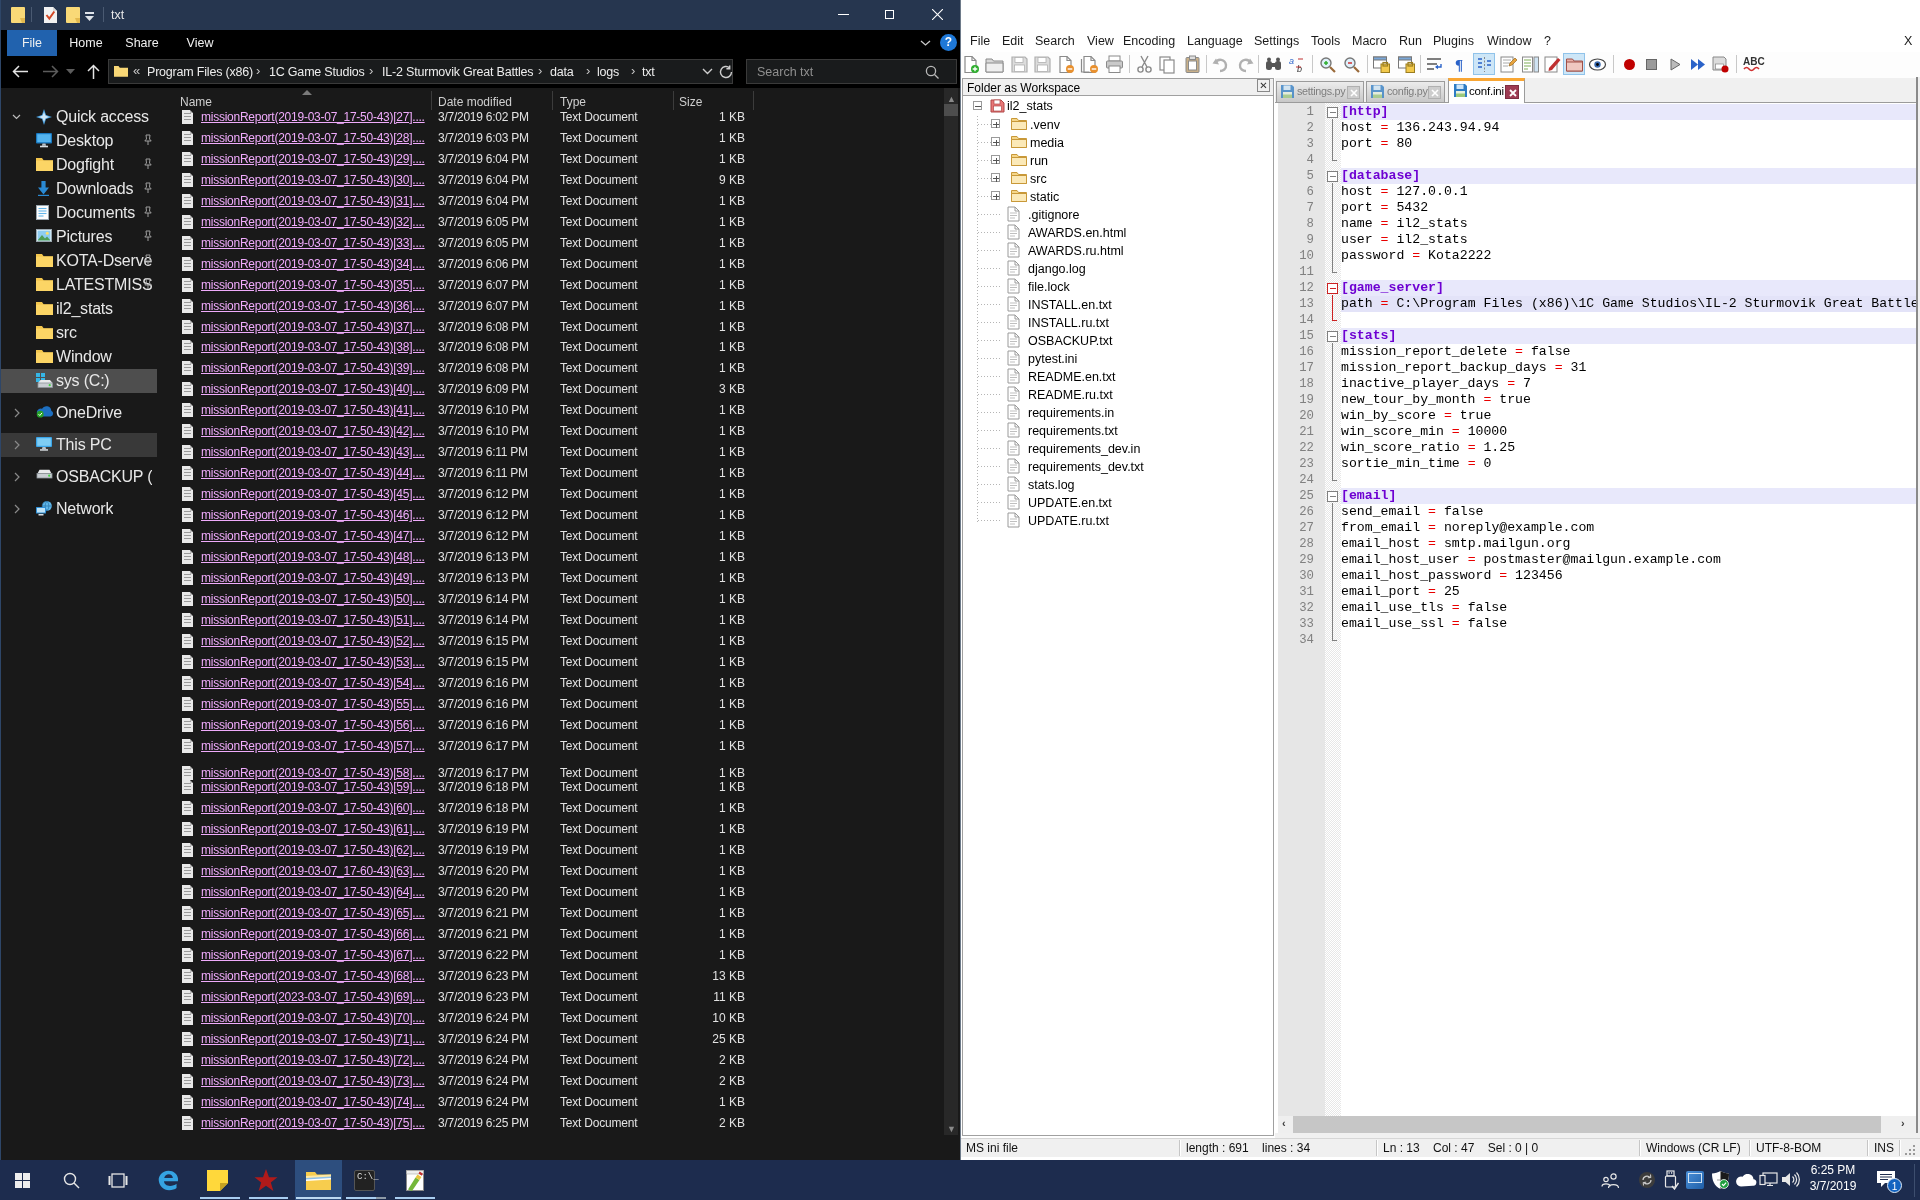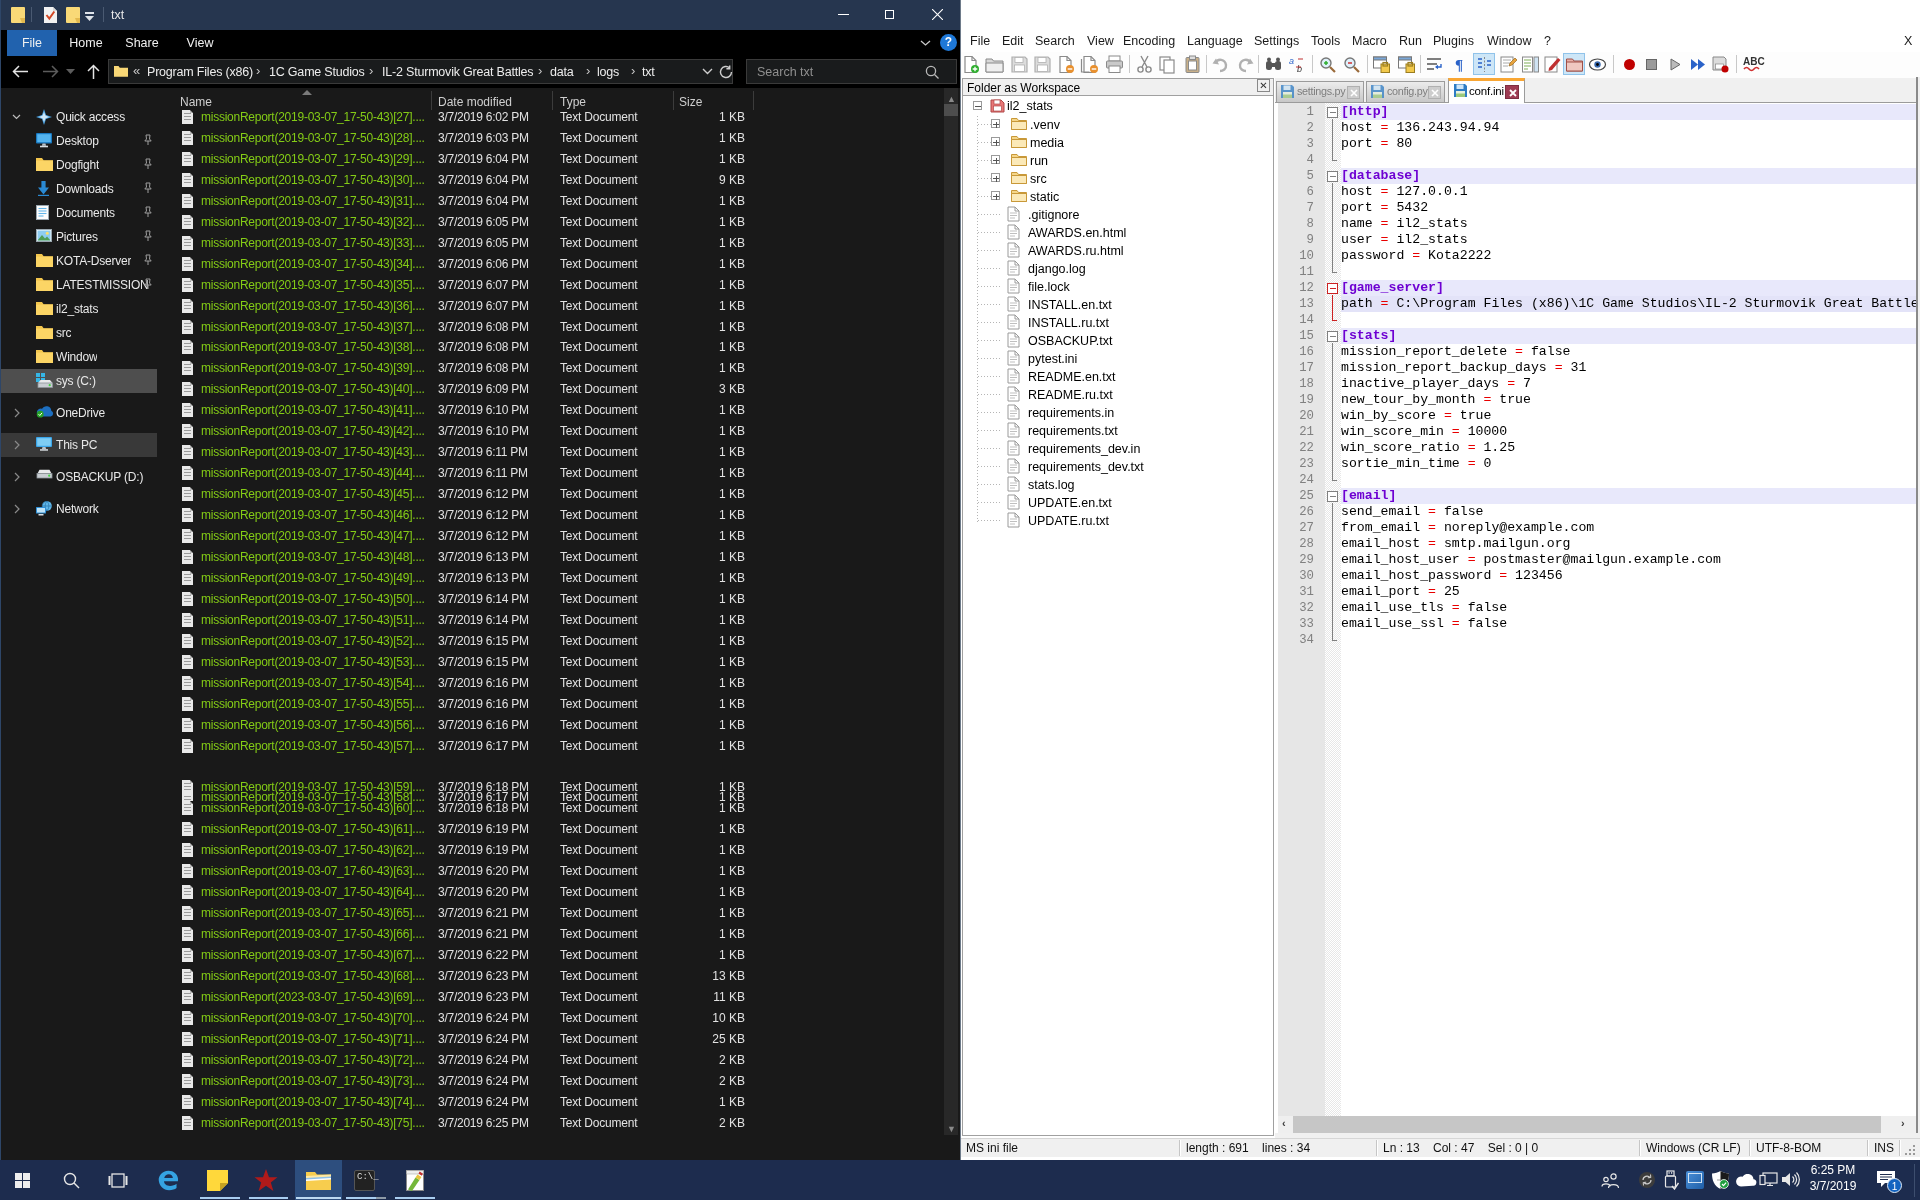--- a/index.html
+++ b/index.html
@@ -9,28 +9,28 @@
 #etitle{left:0;top:0;width:960px;height:30px;background:#26364f;}
 #emenu{left:0;top:30px;width:960px;height:26px;background:#000;}
 #enav{left:0;top:56px;width:960px;height:32px;background:#000;}
 #emain{left:0;top:88px;width:960px;height:1051px;background:#191919;}
 #estatus{left:0;top:1139px;width:960px;height:21px;background:#272727;border-top:1px solid #303030;}
 .et{color:#e8e8e8;font-size:12px;}
 .etab{color:#f0f0f0;font-size:12.5px;position:absolute;top:0;height:26px;line-height:26px;text-align:center;}
 .crumb{color:#ededed;font-size:12.5px;position:absolute;top:0;height:24px;line-height:24px;letter-spacing:-0.2px;}
 .hdr{color:#cfcfcf;font-size:12px;position:absolute;top:0;}
 .row{position:absolute;left:0;width:800px;height:21px;}
-.rn{position:absolute;left:44px;top:3px;color:#84cc16;font-size:12px;white-space:nowrap;letter-spacing:-0.25px;}
+.rn{position:absolute;left:44px;top:3px;color:#f0abfc;font-size:12px;white-space:nowrap;letter-spacing:-0.25px;text-decoration:underline;}
 .rd{position:absolute;left:281px;top:3px;color:#e2e2e2;font-size:12px;white-space:nowrap;letter-spacing:-0.25px;}
 .rt{position:absolute;left:403px;top:3px;color:#e2e2e2;font-size:12px;letter-spacing:-0.2px;}
 .rs{position:absolute;left:500px;top:3px;width:88px;text-align:right;color:#e2e2e2;font-size:12px;}
 .fic{position:absolute;left:25px;top:3px;width:11px;height:14px;background:#e9e9e9;}
 .fic:before{content:"";position:absolute;left:2px;top:3px;width:7px;height:8px;background:repeating-linear-gradient(#9a9a9a 0 1px,transparent 1px 3px);}
 .fic:after{content:"";position:absolute;right:0;top:0;border-style:solid;border-width:0 3px 3px 0;border-color:#191919 #191919 #bdbdbd #c6c6c6;}
-.srow{position:absolute;left:0;width:157px;height:24px;color:#e8e8e8;font-size:12px;line-height:24px;letter-spacing:-0.2px;}
+.srow{position:absolute;left:0;width:157px;height:24px;color:#e8e8e8;font-size:16px;line-height:24px;letter-spacing:-0.2px;}
 .spin{position:absolute;left:143px;top:5px;}
 #ntitle{left:0;top:0;width:960px;height:31px;background:#ffffff;}
 #nmenu{left:0;top:31px;width:960px;height:21px;background:#ffffff;color:#000;}
 #ntool{left:0;top:52px;width:960px;height:26px;background:#fdfdfd;}
 .mi{position:absolute;top:0;height:21px;line-height:21px;font-size:12.5px;color:#1a1a1a;}
 #npanelhdr{left:1px;top:78px;width:312px;height:18px;background:#f0f0f0;border:1px solid #a0a0a0;font-size:12px;color:#000;line-height:16px;}
 #ntree{left:1px;top:96px;width:312px;height:1040px;background:#fff;border:1px solid #a0a0a0;border-top:none;overflow:hidden;}
 .ti{position:absolute;font-size:12.5px;color:#000;white-space:nowrap;}
 #ntabs{left:314px;top:78px;width:644px;height:25px;background:#f0f0f0;}
 #neditor{left:317px;top:103px;width:638px;height:1013px;background:#fff;overflow:hidden;}
@@ -533,21 +533,21 @@
         <div class="rt">Text Document</div>
         <div class="rs">1 KB</div>
       </div>
 <div class="row" style="top:627.5px">
         <div class="fic"></div>
         <div class="rn">missionReport(2019-03-07_17-50-43)[57]....</div>
         <div class="rd">3/7/2019 6:17 PM</div>
         <div class="rt">Text Document</div>
         <div class="rs">1 KB</div>
       </div>
-<div class="row" style="top:679px">
+<div class="row" style="top:655px">
         <div class="fic"></div>
         <div class="rn">missionReport(2019-03-07_17-50-43)[58]....</div>
         <div class="rd">3/7/2019 6:17 PM</div>
         <div class="rt">Text Document</div>
         <div class="rs">1 KB</div>
       </div>
 <div class="row" style="top:669.4px">
         <div class="fic"></div>
         <div class="rn">missionReport(2019-03-07_17-50-43)[59]....</div>
         <div class="rd">3/7/2019 6:18 PM</div>

